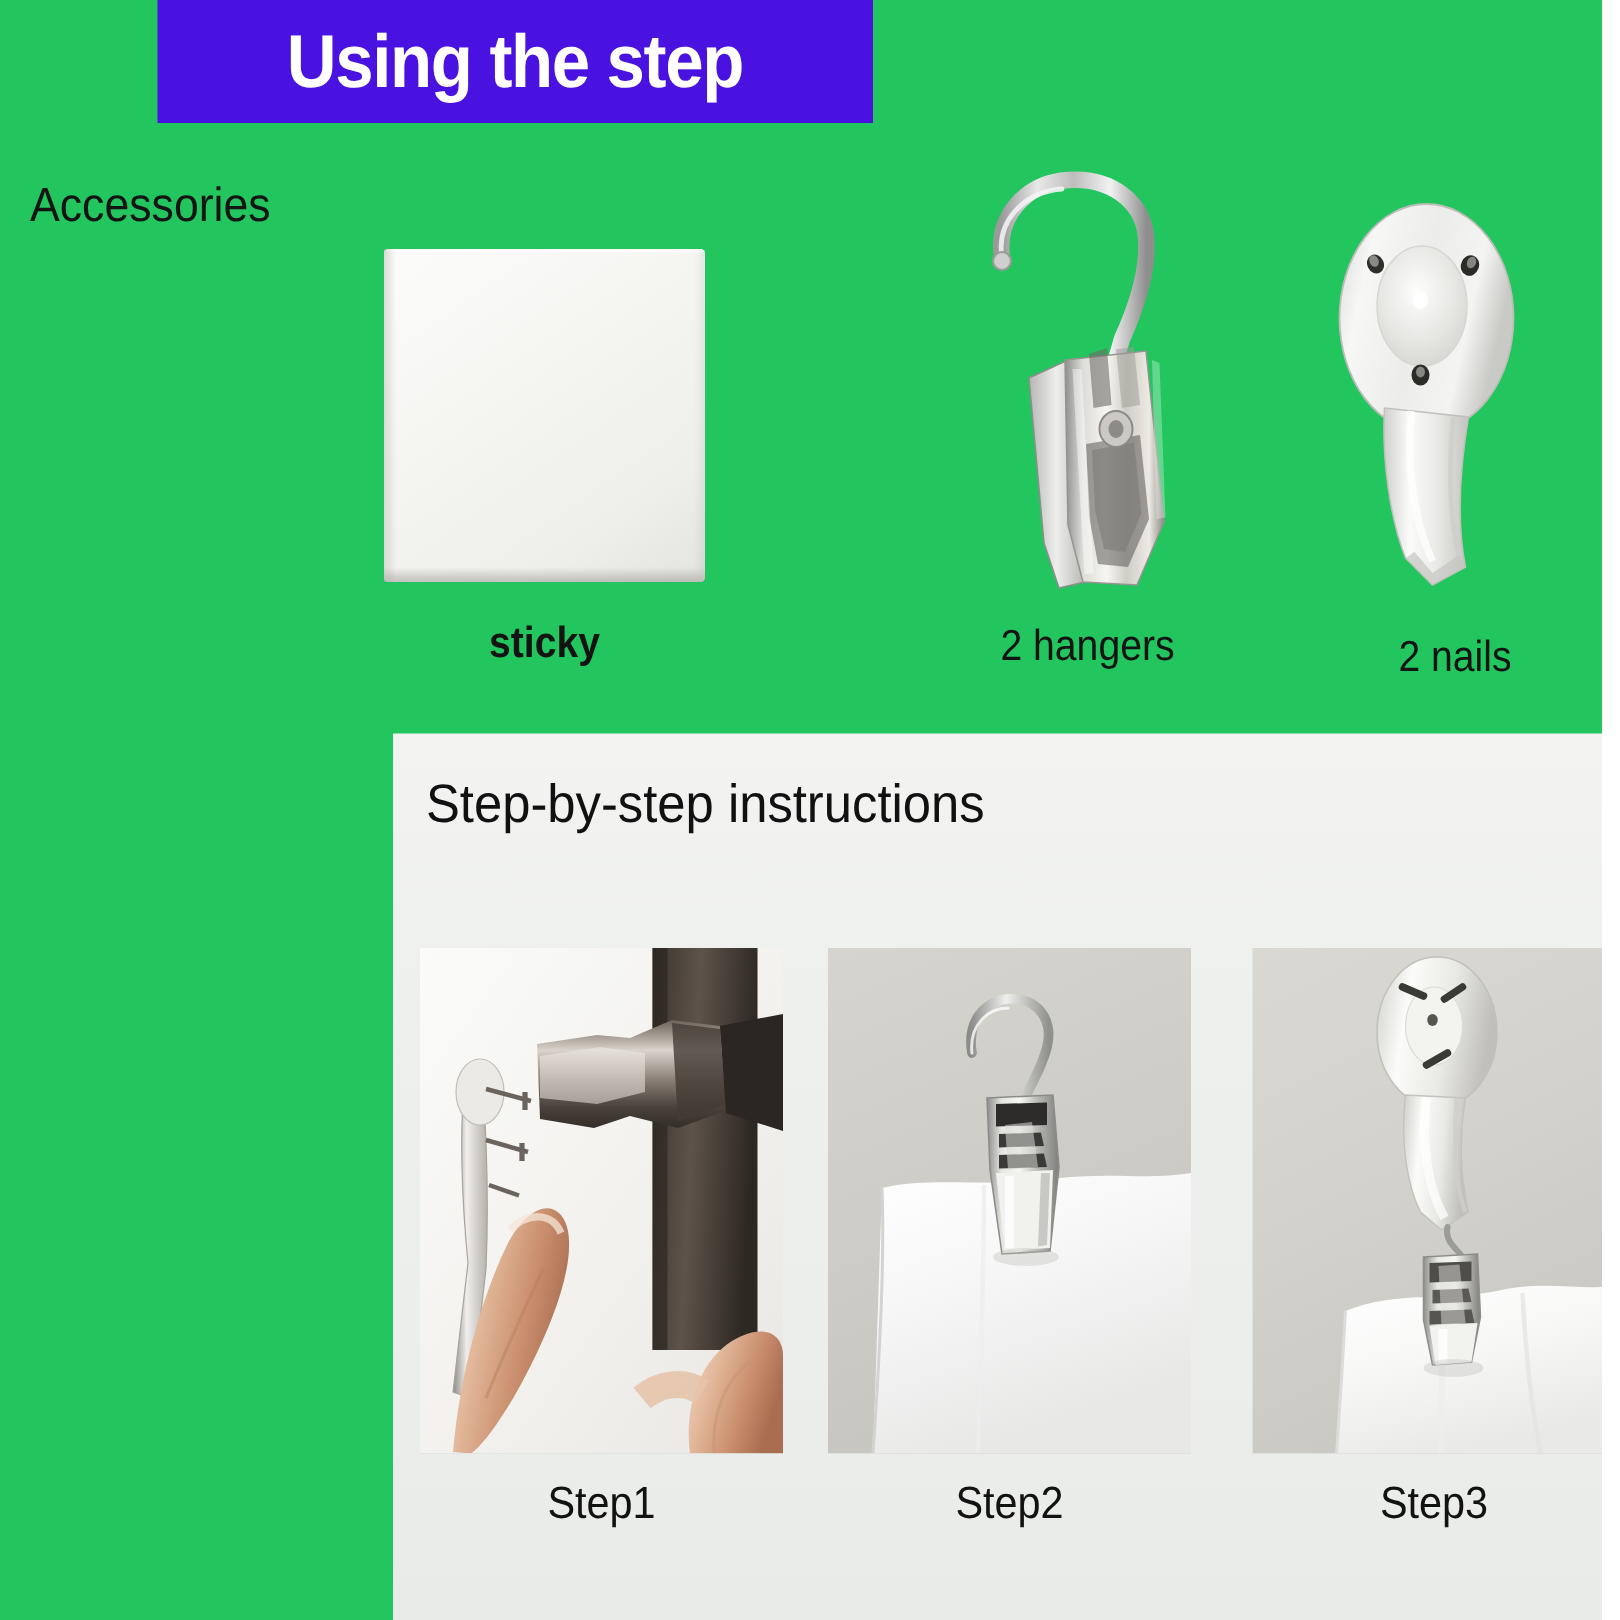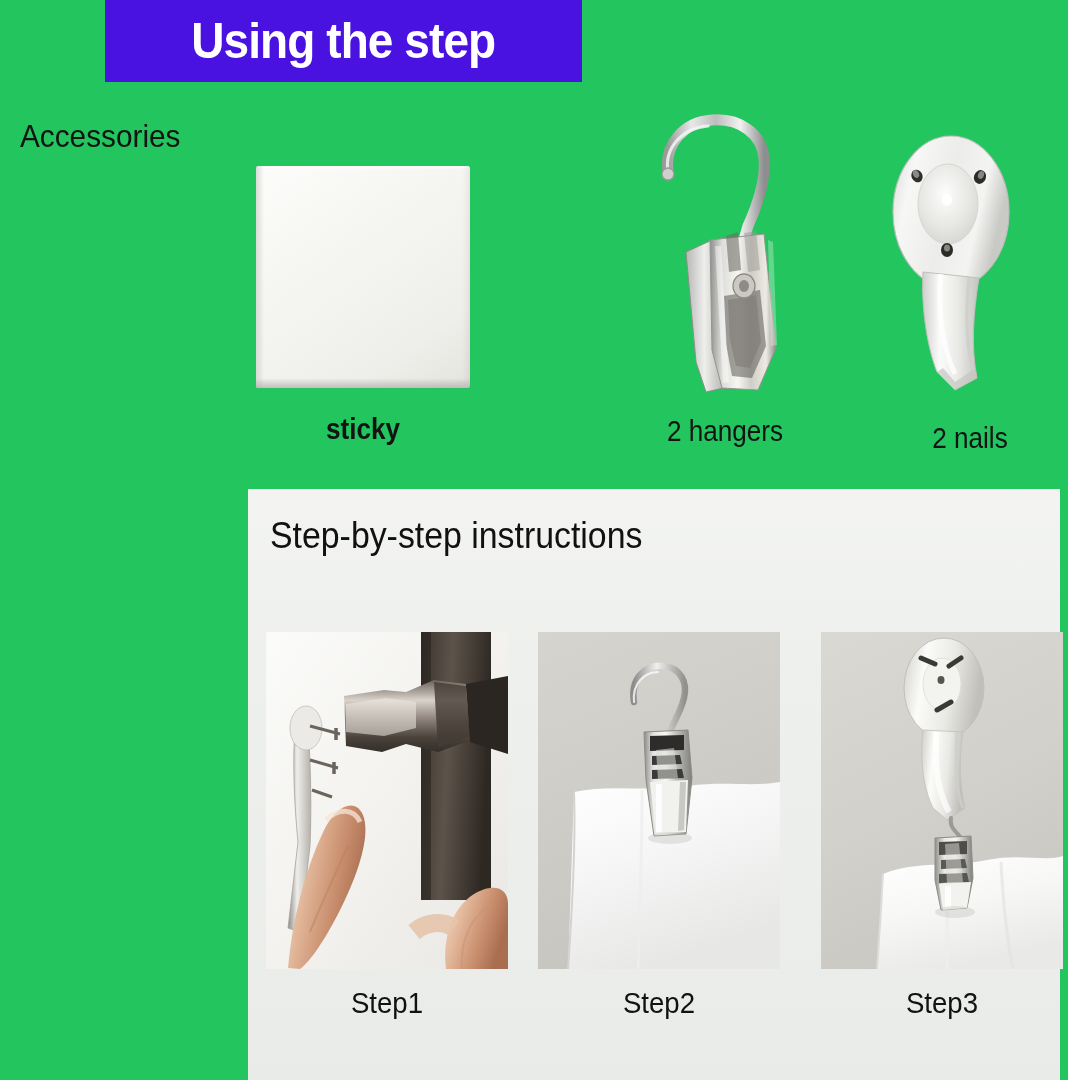--- a/index.html
+++ b/index.html
@@ -95,21 +95,21 @@
     background: linear-gradient(90deg, rgba(186,184,179,0.5), rgba(186,184,179,0));
   }
 
   
   .hanger-wrap { left: 640px; top: 100px; width: 170px; height: 300px; }
   .nail-hook-wrap { left: 885px; top: 132px; width: 150px; height: 265px; }
 
   
   .steps-panel {
     position: absolute;
-    left: 248px;
+    left: 262px;
     top: 489px;
     width: 812px;
     height: 591px;
     background: linear-gradient(180deg, #f3f4f2 0%, #eef0ed 30%, #eceeeb 70%, #e9ebe8 100%);
   }
   .steps-heading {
     position: absolute;
     left: 22px;
     top: 26px;
     font-size: 36px;

